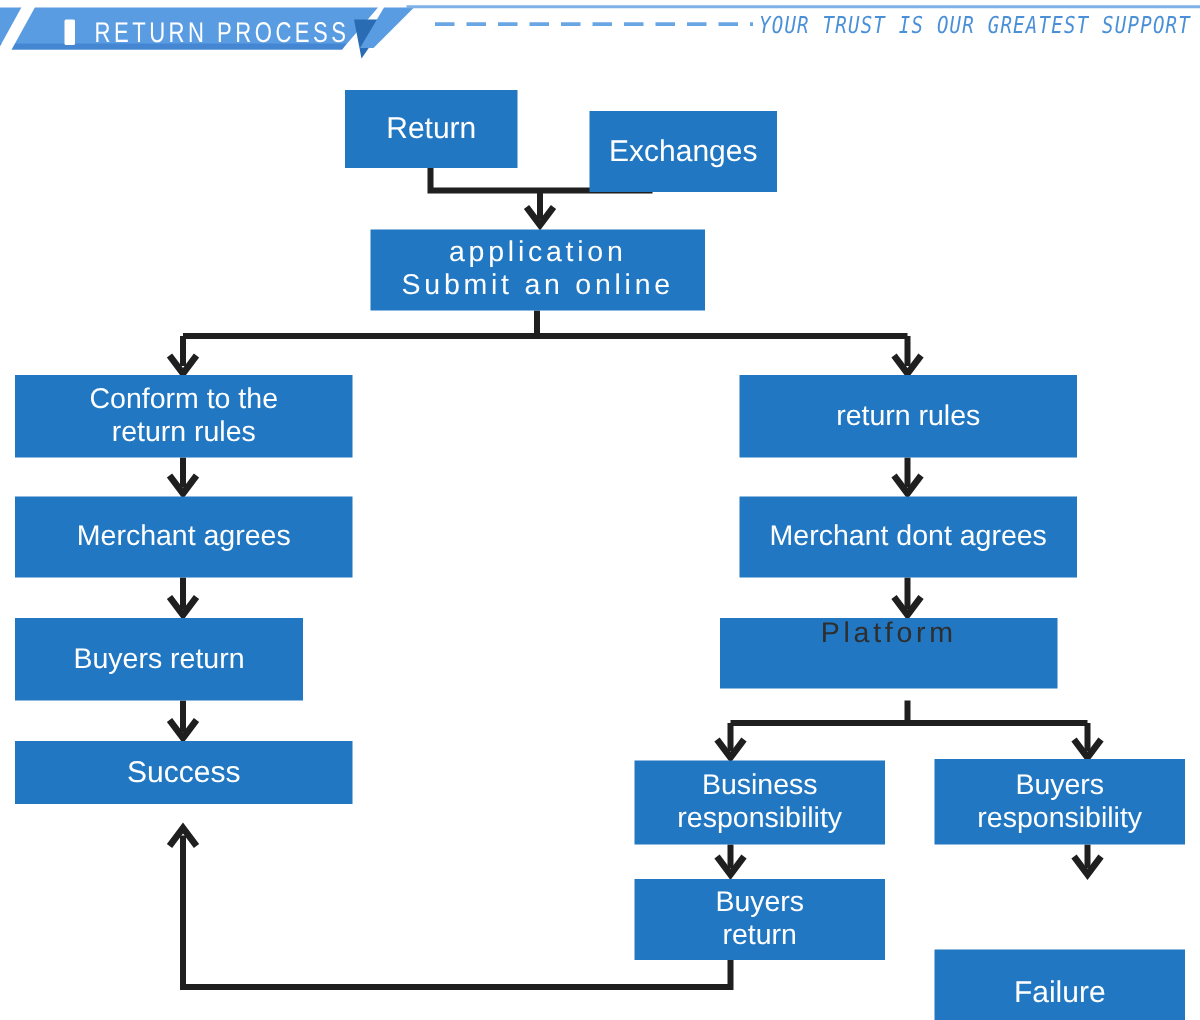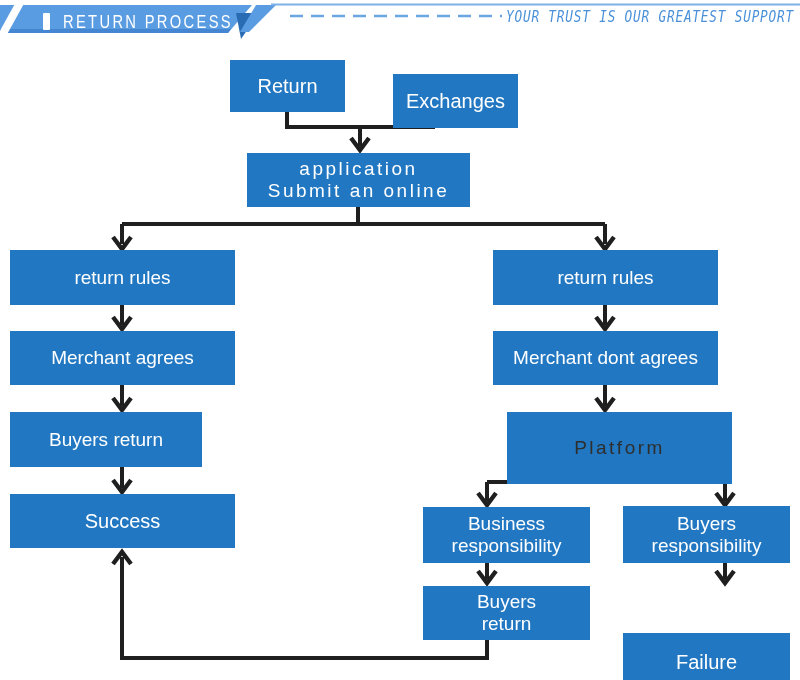--- a/index.html
+++ b/index.html
@@ -21,24 +21,24 @@
   }
   .node span{display:block;}
   .ls{letter-spacing:2.5px;}
   .dark{color:#2e2e2e;letter-spacing:2.5px;}
   .b-return            {left:230px;top:60px; width:115px;height:52px;font-size:20px;}
   .b-exchanges         {left:393px;top:58px; width:125px;height:54px;font-size:20px;margin-top:16px;}
   .b-submit            {left:247px;top:153px;width:223px;height:54px;}
   .b-conform           {left:10px; top:250px;width:225px;height:55px;}
   .b-merchant-agrees   {left:10px; top:331px;width:225px;height:54px;}
   .b-buyers-return-left{left:10px; top:412px;width:192px;height:55px;}
-  .b-success           {left:10px; top:494px;width:225px;height:54px;font-size:20px;}
+  .b-success           {left:10px; top:494px;width:225px;height:42px;font-size:20px;}
   .b-dont-conform      {left:493px;top:250px;width:225px;height:55px;}
   .b-merchant-dont     {left:493px;top:331px;width:225px;height:54px;}
-  .b-platform          {left:507px;top:412px;width:225px;height:72px;}
+  .b-platform          {left:480px;top:412px;width:225px;height:47px;justify-content:space-between;}
   .b-business-resp     {left:423px;top:507px;width:167px;height:56px;text-align:right;}
   .b-buyers-resp       {left:623px;top:506px;width:167px;height:57px;}
   .b-buyers-return-rt  {left:423px;top:586px;width:167px;height:54px;}
   .b-failure           {left:623px;top:585px;width:167px;height:57px;font-size:20px;margin-top:48px;}
 </style>
 </head>
 <body>
 
 <div class="canvas">
 
@@ -96,20 +96,21 @@
   <div class="node b-exchanges">
     <span>Exchanges</span>
   </div>
 
   <div class="node b-submit ls">
     <span>application</span>
     <span>Submit an online</span>
   </div>
 
   <div class="node b-conform">
+    <span>Conform to the</span>
     <span>return rules</span>
   </div>
 
   <div class="node b-merchant-agrees">
     <span>Merchant agrees</span>
   </div>
 
   <div class="node b-buyers-return-left">
     <span>Buyers return</span>
   </div>

